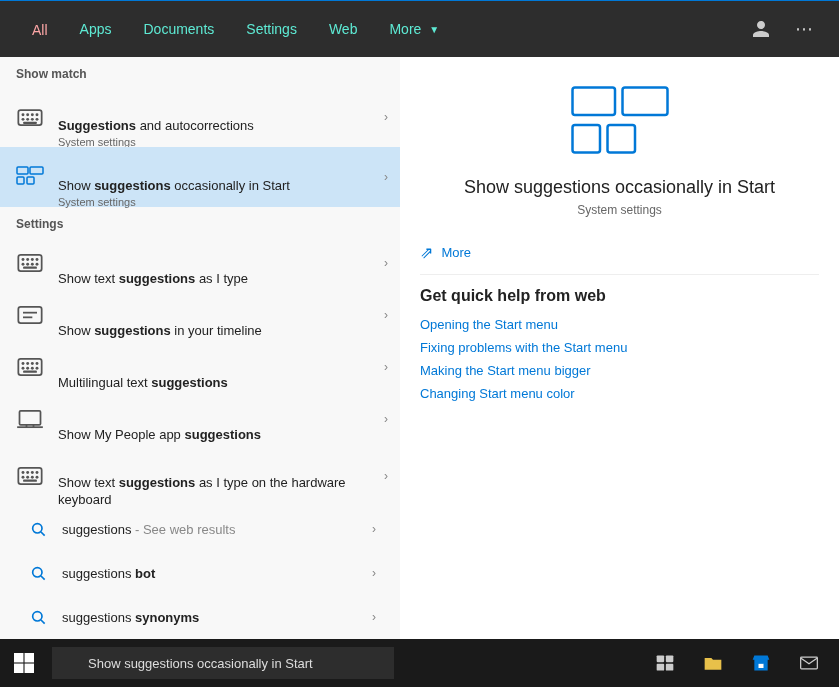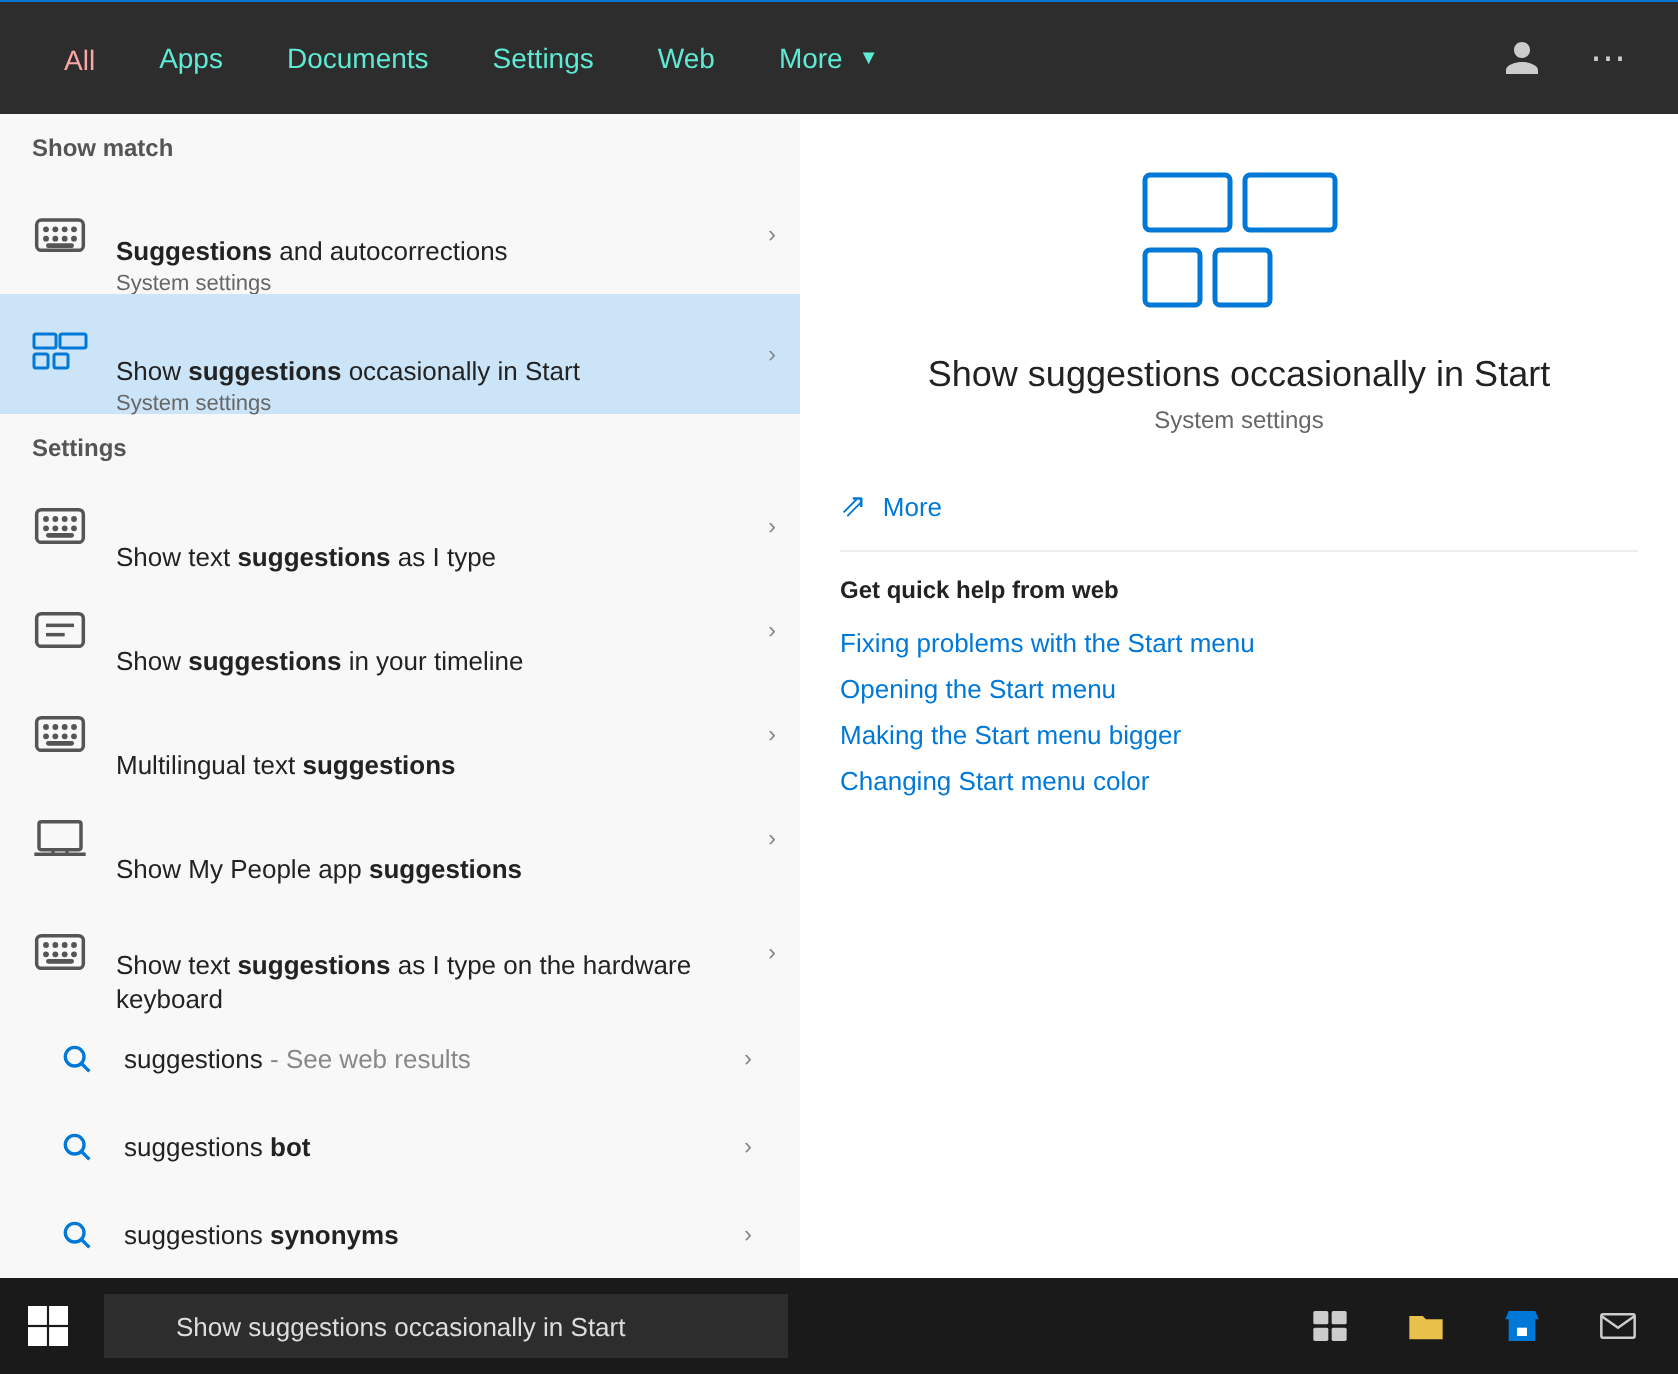--- a/index.html
+++ b/index.html
@@ -229,21 +229,21 @@
       padding: 6px 0;
       cursor: pointer;
       color: #0078d7;
       font-size: 13px;
       border-bottom: 1px solid #eee;
       padding-bottom: 12px;
       margin-bottom: 12px;
     }
 
     .web-help-title {
-      font-size: 12px; font-weight: 700;
+      font-size: 16px; font-weight: 700;
       color: #222; margin-bottom: 12px;
     }
     .web-help-link {
       font-size: 13px; color: #0078d7;
       margin-bottom: 8px; cursor: pointer;
       display: block;
     }
   </style>
 </head>
 <body>
@@ -481,22 +481,22 @@
       <div class="preview-title">Show suggestions occasionally in Start</div>
       <div class="preview-subtitle">System settings</div>
 
       <div class="preview-open-btn">
         <span style="color:#0078d7; font-size:16px;">⇗</span>
         <span>More</span>
       </div>
 
       <div class="web-help-title">Get quick help from web</div>
 
+      <a class="web-help-link">Opening the Start menu</a>
       <a class="web-help-link">Fixing problems with the Start menu</a>
-      <a class="web-help-link">Opening the Start menu</a>
       <a class="web-help-link">Making the Start menu bigger</a>
       <a class="web-help-link">Changing Start menu color</a>
 
     </div>
   </div>
 </div>
 
 <div class="taskbar">
   <div class="taskbar-start">
 

